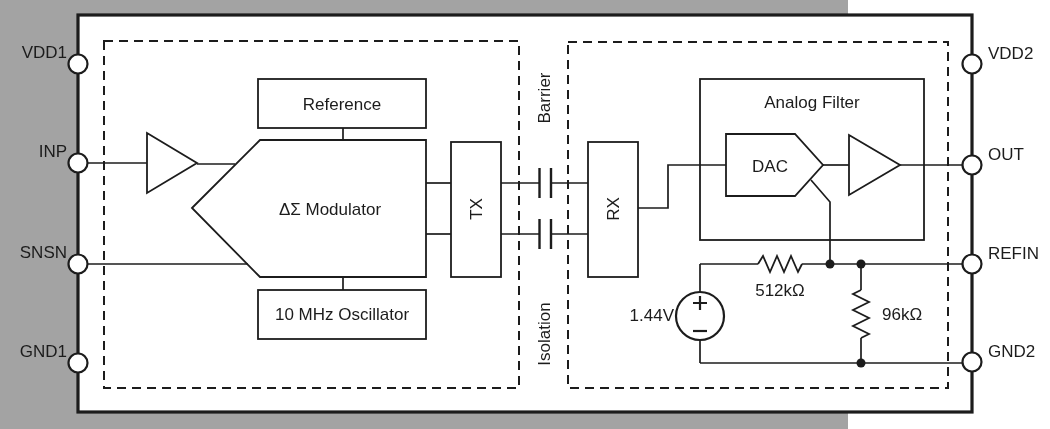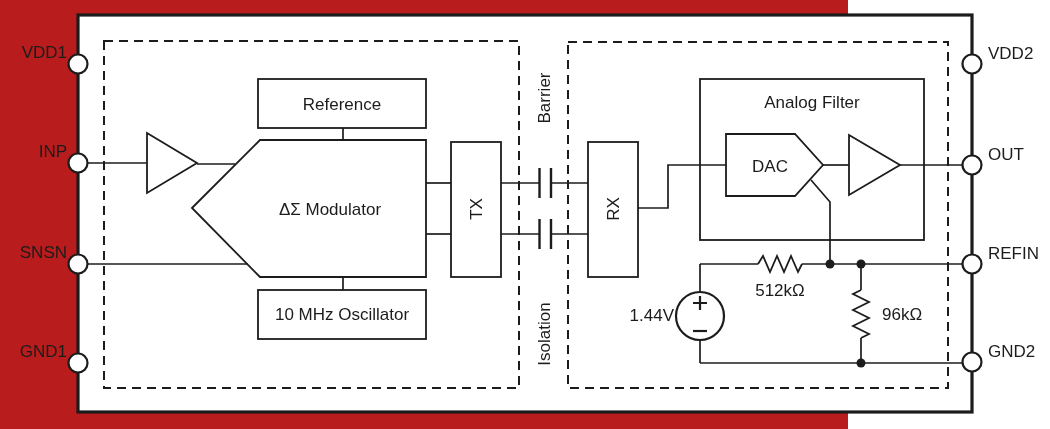--- a/index.html
+++ b/index.html
@@ -4,21 +4,21 @@
 <style>
   html, body {
     margin: 0;
     padding: 0;
     background: #ffffff;
   }
   .stage {
     position: relative;
     width: 848px;
     height: 429px;
-    background: #b91c1c;
+    background: #a3a3a3;
     font-family: "Liberation Sans", sans-serif;
     text-align: right;
   }
   svg { display: block; }
   .blk  { fill: #ffffff; stroke: #1c1c1c; stroke-width: 1.8; }
   .wire { fill: none; stroke: #1c1c1c; stroke-width: 1.7; }
   .dash { fill: none; stroke: #1c1c1c; stroke-width: 2; stroke-dasharray: 9 6; }
   .pkg  { fill: #ffffff; stroke: #1c1c1c; stroke-width: 3.2; }
   .pin  { fill: #ffffff; stroke: #1c1c1c; stroke-width: 2.2; }
   .cap  { fill: none; stroke: #1c1c1c; stroke-width: 2.4; }

